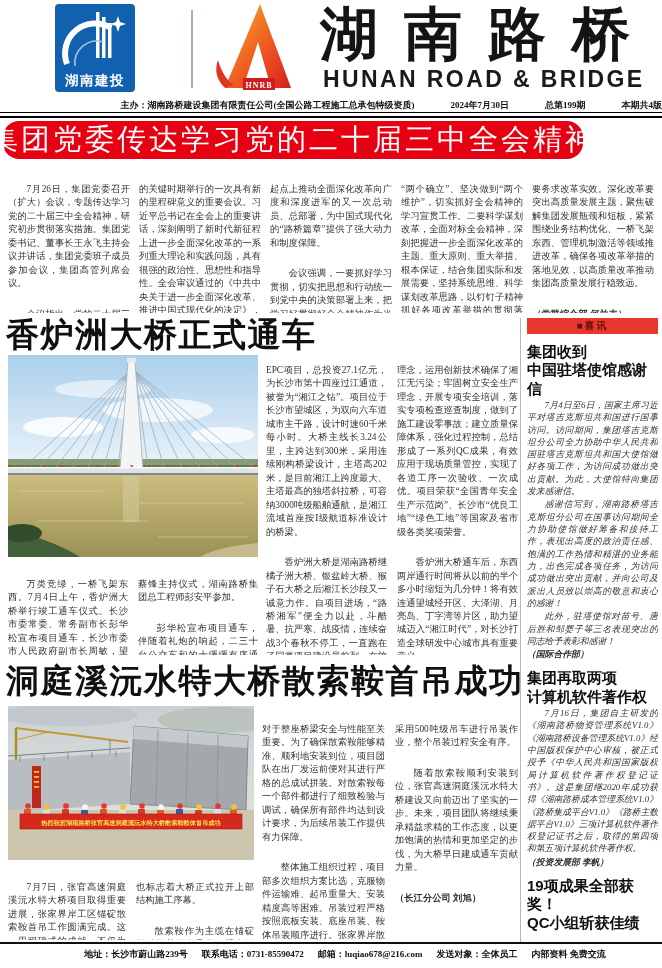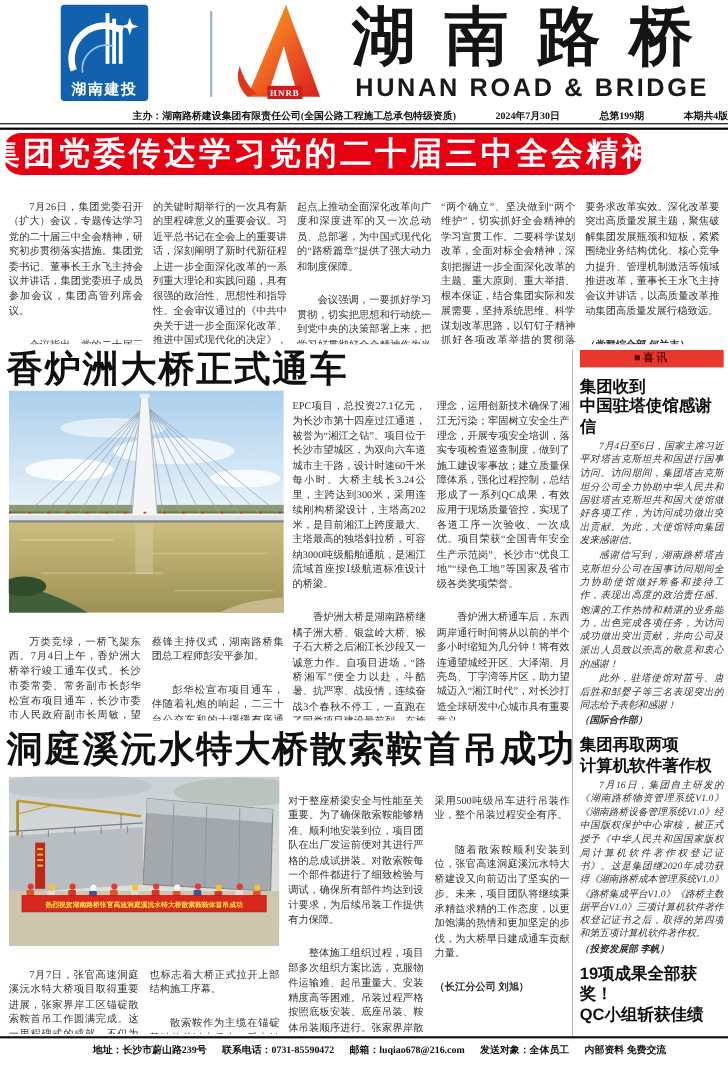--- a/index.html
+++ b/index.html
@@ -20,21 +20,21 @@
   .mh-sub { position:absolute; left:323px; top:66px; font-size:23px; font-weight:800;
     letter-spacing:2.4px; color:#1a1a1a; white-space:nowrap; }
   .info-row { position:absolute; left:0; top:99px; width:662px; display:flex;
     justify-content:flex-end; gap:36px; font-size:9px; font-weight:bold; color:#111; white-space:nowrap; }
   .rule-thin  { position:absolute; left:0; top:112px; width:662px; height:1px; background:#000; }
   .rule-thick { position:absolute; left:0; top:115.5px; width:662px; height:2.5px; background:#000; }
 
   
   .banner { position:absolute; left:3px; top:121px; width:580px; height:38px; background:#e60012;
     color:#fff; display:flex; align-items:center; justify-content:center;
-    font-weight:700; font-size:29px; letter-spacing:3px; white-space:nowrap;border-radius:16px; }
+    font-weight:400; font-size:29px; letter-spacing:3px; white-space:nowrap;border-radius:16px; }
 
   
   .cols { position:absolute; display:flex; }
   .col { flex:1; overflow:hidden; }
   .col p { font-size:9.3px; line-height:1.45; text-indent:2em; text-align:justify; color:#313131;margin-top:17px; }
   .col p.cont { text-indent:0; }
   .byline { text-indent:0 !important; text-align:right; font-weight:bold; margin-top:2px; color:#111; }
 
   .lead-cols   { left:8px;  top:166px; width:646px; height:147px; gap:9px; }
 
@@ -131,21 +131,21 @@
       <p class="cont">的关键时期举行的一次具有新的里程碑意义的重要会议。习近平总书记在全会上的重要讲话，深刻阐明了新时代新征程上进一步全面深化改革的一系列重大理论和实践问题，具有很强的政治性、思想性和指导性。全会审议通过的《中共中央关于进一步全面深化改革、推进中国式现代化的决定》，是新</p>
     </div>
     <div class="col">
       <p class="cont">起点上推动全面深化改革向广度和深度进军的又一次总动员、总部署，为中国式现代化的“路桥篇章”提供了强大动力和制度保障。</p>
       <p>会议强调，一要抓好学习贯彻，切实把思想和行动统一到党中央的决策部署上来，把学习好贯彻好全会精神作为当前和今后一个时期的重大政治任务，坚定拥护</p>
     </div>
     <div class="col">
       <p class="cont">“两个确立”、坚决做到“两个维护”，切实抓好全会精神的学习宣贯工作。二要科学谋划改革，全面对标全会精神，深刻把握进一步全面深化改革的主题、重大原则、重大举措、根本保证，结合集团实际和发展需要，坚持系统思维、科学谋划改革思路，以钉钉子精神抓好各项改革举措的贯彻落实。三</p>
     </div>
     <div class="col">
-      <p class="cont">要务求改革实效。深化改革要突出高质量发展主题，聚焦破解集团发展瓶颈和短板，紧紧围绕业务结构优化、核心竞争力提升、管理机制激活等领域推进改革，董事长王永飞主持会议并讲话，以高质量改革推动集团高质量发展行稳致远。</p>
+      <p class="cont">要务求改革实效。深化改革要突出高质量发展主题，聚焦破解集团发展瓶颈和短板，紧紧围绕业务结构优化、一桥飞架东西、管理机制激活等领域推进改革，确保各项改革举措的落地见效，以高质量改革推动集团高质量发展行稳致远。</p>
       <p class="byline">（党群综合部 何兰丰）</p>
     </div>
   </div>
 
   <div class="art-headline bridge-headline sans">香炉洲大桥正式通车</div>
 
   <div class="bridge-photo">
     <svg viewBox="0 0 250 202" width="250" height="202">
       <defs>
         <linearGradient id="sky" x1="0" y1="0" x2="0" y2="1">

